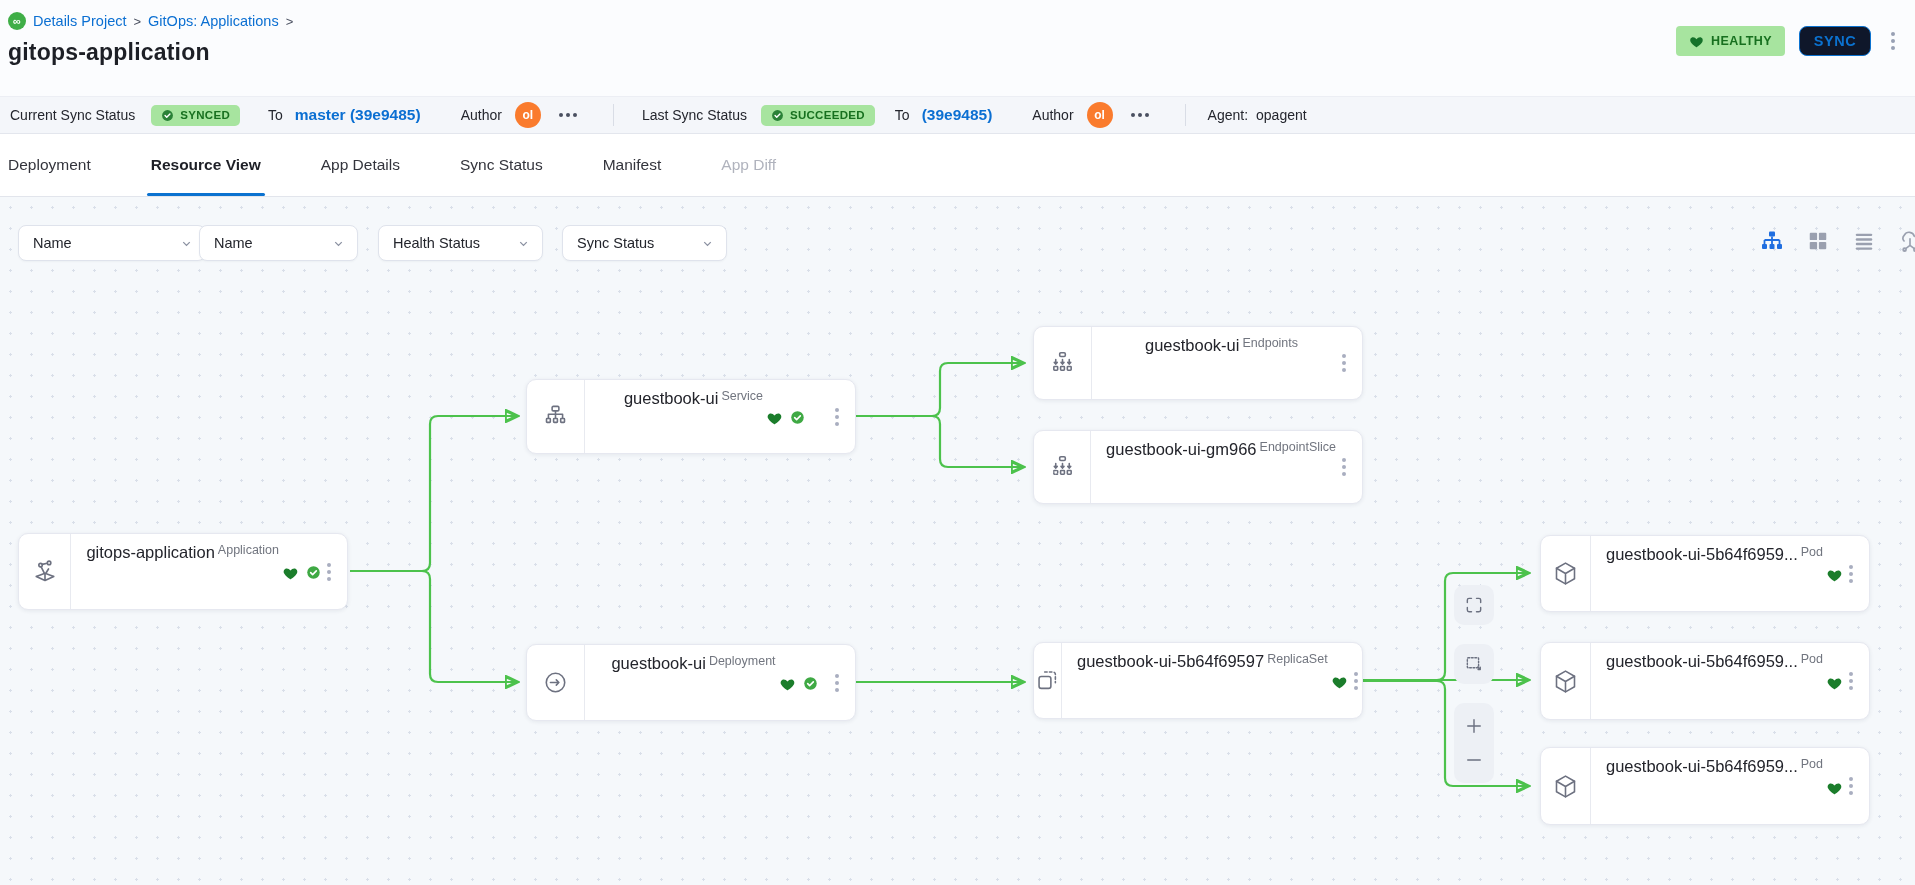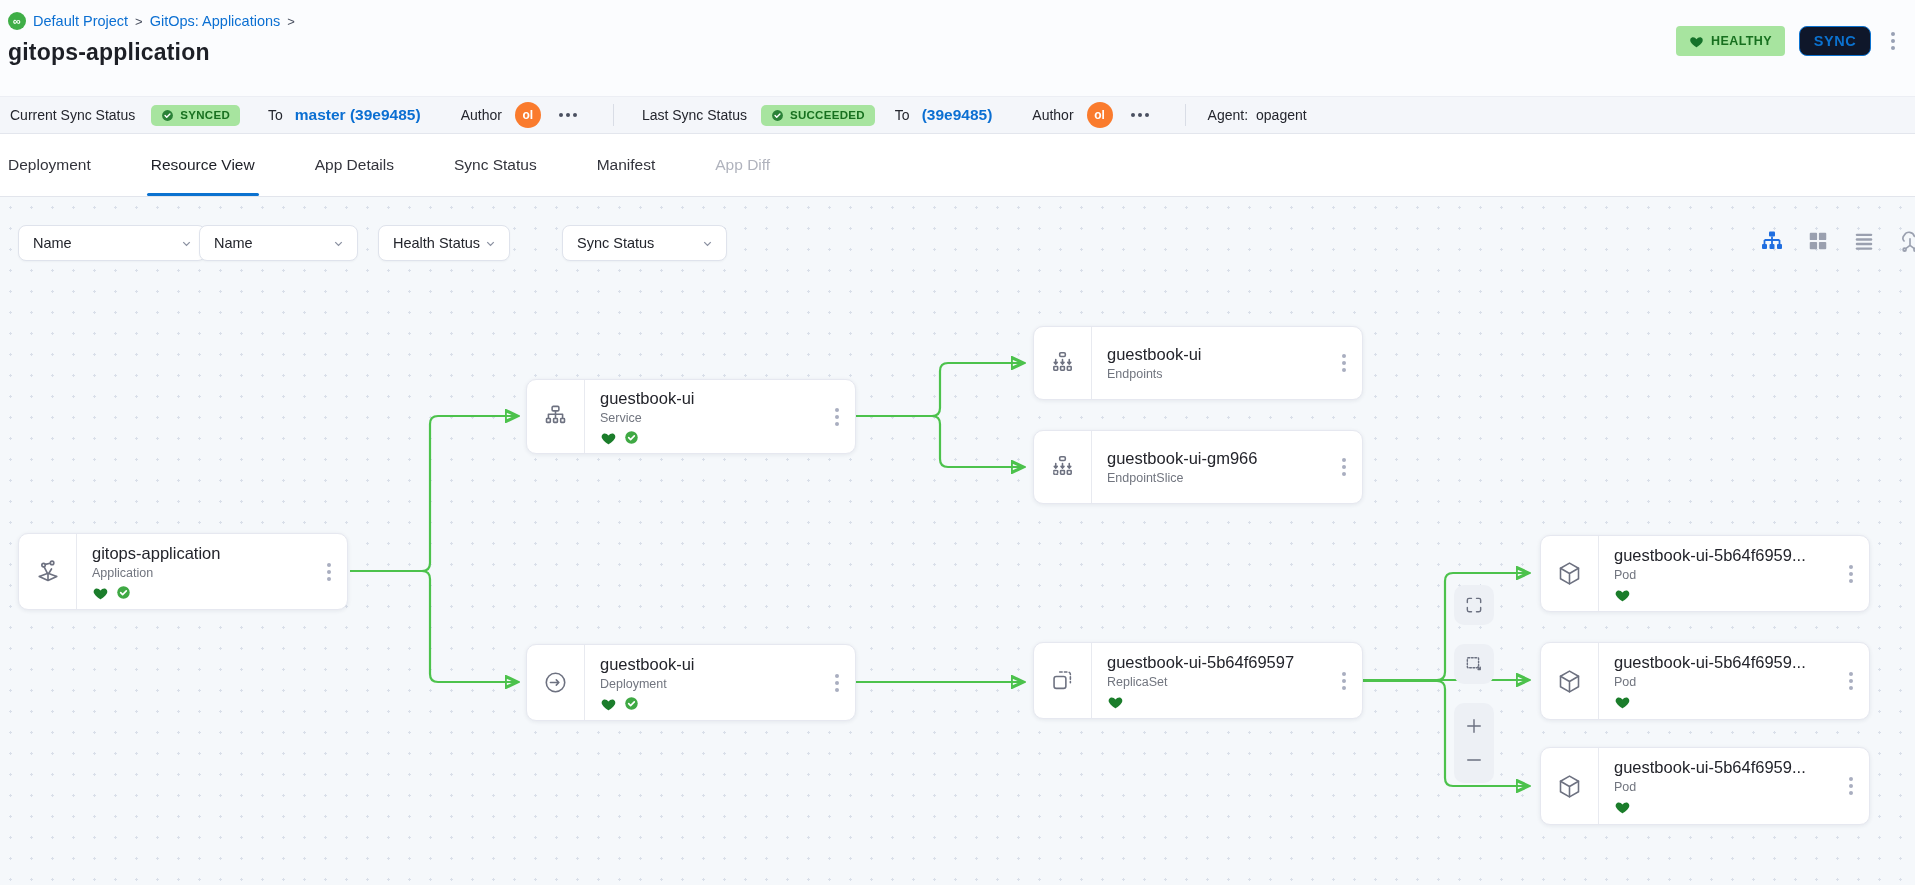--- a/index.html
+++ b/index.html
@@ -39,40 +39,40 @@
   .avatar{width:26px;height:26px;border-radius:50%;background:var(--avatar-orange);color:#fff;
     display:inline-flex;align-items:center;justify-content:center;font-size:12px;font-weight:bold;}
   .kebab-h{display:inline-flex;gap:3px;padding:4px;cursor:pointer;}
   .kebab-h i{width:4px;height:4px;border-radius:50%;background:#4a5060;}
   .sb-divider{width:1px;height:22px;background:#d9dde6;}
 
   
   .tabs{position:absolute;left:0;top:134px;width:100%;height:63px;background:#fff;
     border-bottom:1px solid #e2e5ec;display:flex;align-items:stretch;padding-left:8px;gap:60px;}
   .tab{display:flex;align-items:center;font-size:15.5px;color:#33343c;cursor:pointer;position:relative;white-space:nowrap;}
-  .tab.active{font-weight:normal;color:#1d1f26;}
+  .tab.active{font-weight:bold;color:#1d1f26;}
   .tab.active::after{content:"";position:absolute;left:-4px;right:-4px;bottom:0;height:3px;background:var(--accent-blue);border-radius:2px;}
   .tab.disabled{color:#b0b3bd;cursor:default;}
 
   
   .canvas{position:absolute;left:0;top:197px;width:1915px;height:688px;background-color:#f5f8fb;
     background-image:radial-gradient(circle,#d9dfe9 1px,transparent 1.3px);background-size:21px 21px;overflow:hidden;}
   .dropdown{position:absolute;height:36px;background:#fff;border:1px solid #dfe3ec;border-radius:8px;
     display:flex;align-items:center;justify-content:space-between;padding:0 12px 0 14px;font-size:14.5px;
     color:#23252c;cursor:pointer;box-shadow:0 1px 2px rgba(30,40,60,.04);}
   .dropdown svg{stroke:#8a90a0;}
   .view-toolbar{position:absolute;top:31px;right:-8px;display:flex;align-items:center;gap:20px;}
   .vt-btn{width:26px;height:26px;display:flex;align-items:center;justify-content:center;cursor:pointer;}
 
   
   .node{position:absolute;width:330px;background:#fff;border:1px solid #e6e8f0;border-radius:10px;
     box-shadow:0 1px 4px rgba(30,40,60,.08);display:flex;align-items:stretch;cursor:pointer;}
   .node-icon{width:58px;display:flex;align-items:center;justify-content:center;border-right:1px solid #e8eaf0;}
   .node-icon svg{stroke:#6d7180;fill:none;stroke-width:1.4;stroke-linecap:round;stroke-linejoin:round;}
-  .node-body{flex:1;display:flex;flex-direction:column;justify-content:center;padding:9px 0 9px 15px;gap:3px;}
+  .node-body{flex:1;display:flex;flex-direction:row;justify-content:center;padding:9px 0 9px 15px;gap:3px;}
   .node-title{font-size:16.5px;color:#23242b;font-weight:500;white-space:nowrap;}
   .node-kind{font-size:12.5px;color:#71757f;}
   .node-status{display:flex;align-items:center;gap:7px;margin-top:2px;}
   .kebab-node{display:flex;flex-direction:column;gap:3px;align-self:center;padding:6px 16px 6px 6px;cursor:pointer;}
   .kebab-node i{width:4px;height:4px;border-radius:50%;background:#a9aec0;}
 
   .edges{position:absolute;left:0;top:0;pointer-events:none;}
   .edges path{stroke:var(--edge-green);stroke-width:2.2;fill:none;}
 
   .zctl{position:absolute;left:1454px;width:40px;background:#edf0f5;border-radius:10px;display:flex;
@@ -81,21 +81,21 @@
 </style>
 </head>
 <body>
 
 <div class="page">
 
   <header class="topbar">
     <div>
       <div class="breadcrumb">
         <span class="bc-logo">∞</span>
-        <a>Default Project</a>
+        <a>Details Project</a>
         <span class="bc-sep">&gt;</span>
         <a>GitOps: Applications</a>
         <span class="bc-sep">&gt;</span>
       </div>
       <h1 class="title">gitops-application</h1>
     </div>
     <div class="topbar-right">
       <div class="health-badge">
         <span style="display:flex;">
           <svg width="15" height="14" viewBox="0 0 24 22" fill="#15722a">
@@ -176,21 +176,21 @@
         </span>
     </div>
     <div class="dropdown" style="left:199px;top:28px;width:159px;">
       <span>Name</span>
       <span style="display:flex;">
           <svg width="13" height="13" viewBox="0 0 24 24" fill="none" stroke-width="2.4">
             <path d="M6 9.5l6 6 6-6"></path>
           </svg>
         </span>
     </div>
-    <div class="dropdown" style="left:378px;top:28px;width:132px;">
+    <div class="dropdown" style="left:378px;top:28px;width:165px;">
       <span>Health Status</span>
       <span style="display:flex;">
           <svg width="13" height="13" viewBox="0 0 24 24" fill="none" stroke-width="2.4">
             <path d="M6 9.5l6 6 6-6"></path>
           </svg>
         </span>
     </div>
     <div class="dropdown" style="left:562px;top:28px;width:165px;">
       <span>Sync Status</span>
       <span style="display:flex;">

